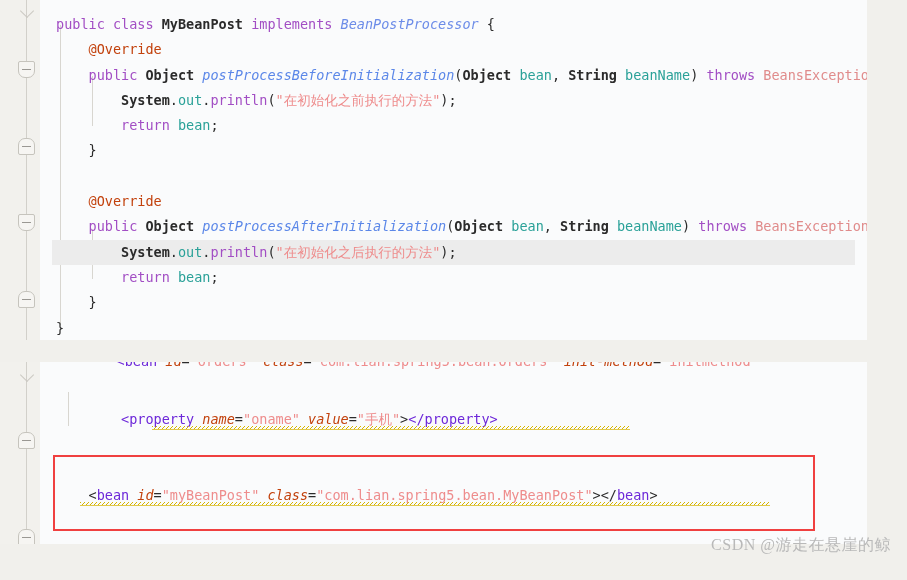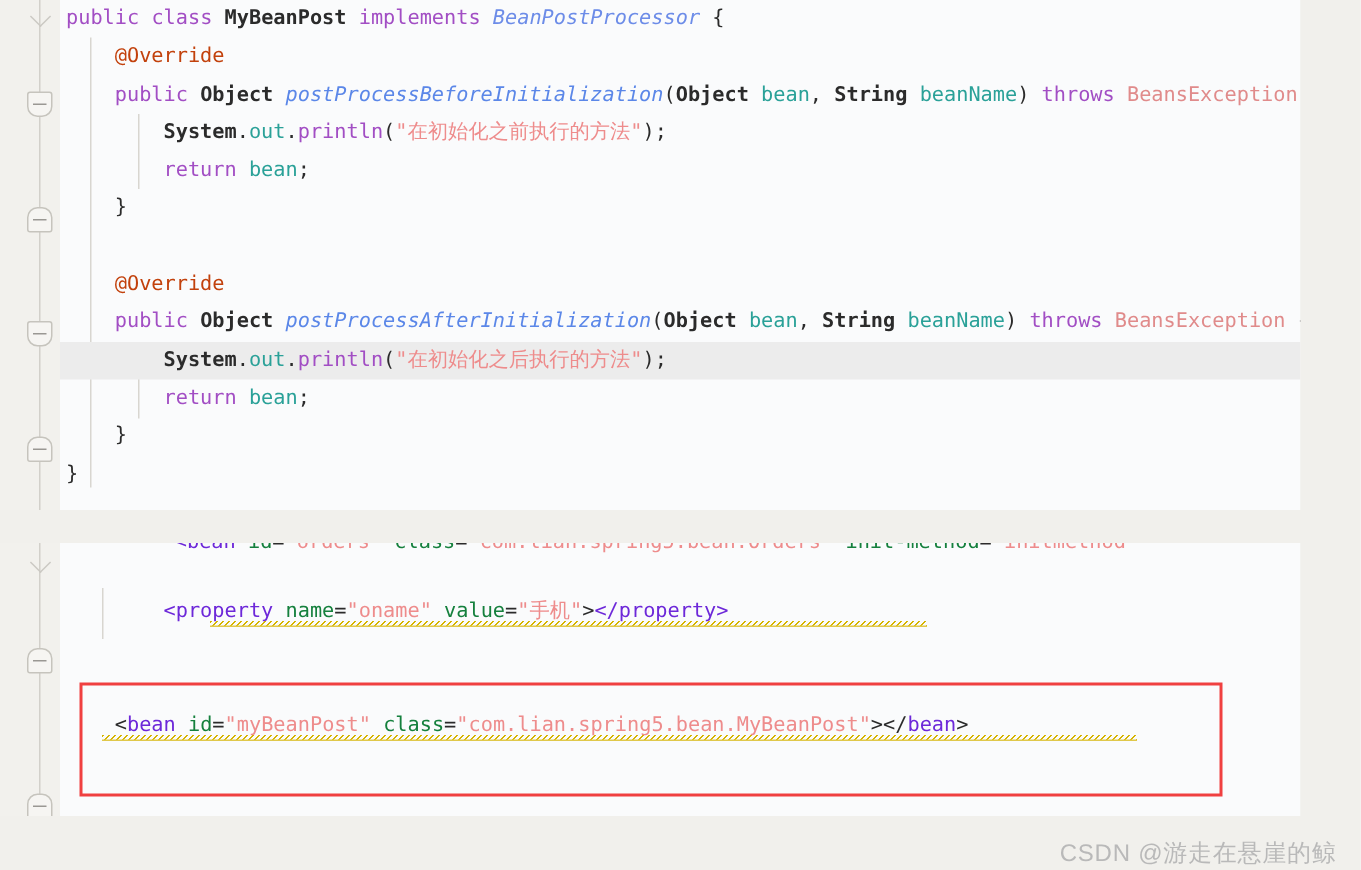--- a/index.html
+++ b/index.html
@@ -63,21 +63,21 @@
     width:9px;height:9px;
     border-left:1px solid #cbc9c3;
     border-bottom:1px solid #cbc9c3;
     transform:rotate(-45deg);
   }
 
   
   .code{
     position:absolute;
     left:40px; right:0; top:0;
-    padding:0;
+    padding:12px;
   }
   .line{
     height:25.3px;
     line-height:25.3px;
     font-size:13.5px;
     white-space:pre;
     position:relative;
     padding-left:4px;
     color:#2b2b2b;
   }
@@ -97,21 +97,21 @@
   .mth   { color:#5b87e8;font-style:italic; }      
   .fld   { color:#2aa198; }      
   .excp  { color:#e08b8b; }      
   .str   { color:#ee8c8c; }      
   .ann   { color:#c2410c; }      
   .punc  { color:#2b2b2b; }
   .call  { color:#a24ec4; }      
 
   
   .xtag  { color:#6d28d9; }
-  .xattr { color:#15803d; }
+  .xattr { color:#c2410c; font-style:italic; }
   .xval  { color:#ee8c8c; }
   .xpunc { color:#2b2b2b; }
   .xcom  { color:#9b9b9b; font-style:italic; }
 
   
   .squiggle{
     position:absolute;
     height:4px;
     bottom:2px;
     background-image:
@@ -150,22 +150,22 @@
     border:2px solid #f04040;
     box-sizing:border-box;
     background:transparent;
     pointer-events:none;
   }
 
   
   #watermark{
     position:absolute;
     right:16px;
-    bottom:0;
-    font-family:Liberation Sans, sans-serif;
+    bottom:24px;
+    font-family:Liberation Serif, serif;
     font-size:16px;
     color:#b9b9b9;
     letter-spacing:0.5px;
     margin-left:23px;
   }
 
   
   .panel-edge-r{
     position:absolute;
     top:0;bottom:0;

